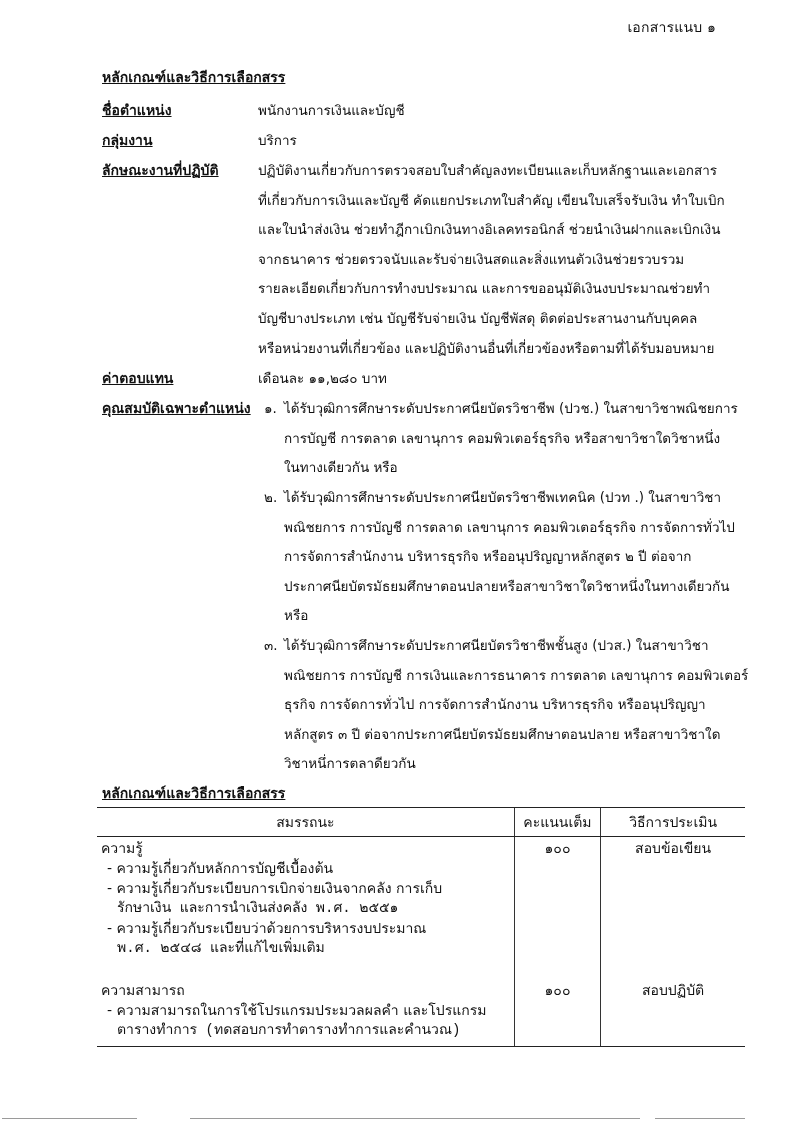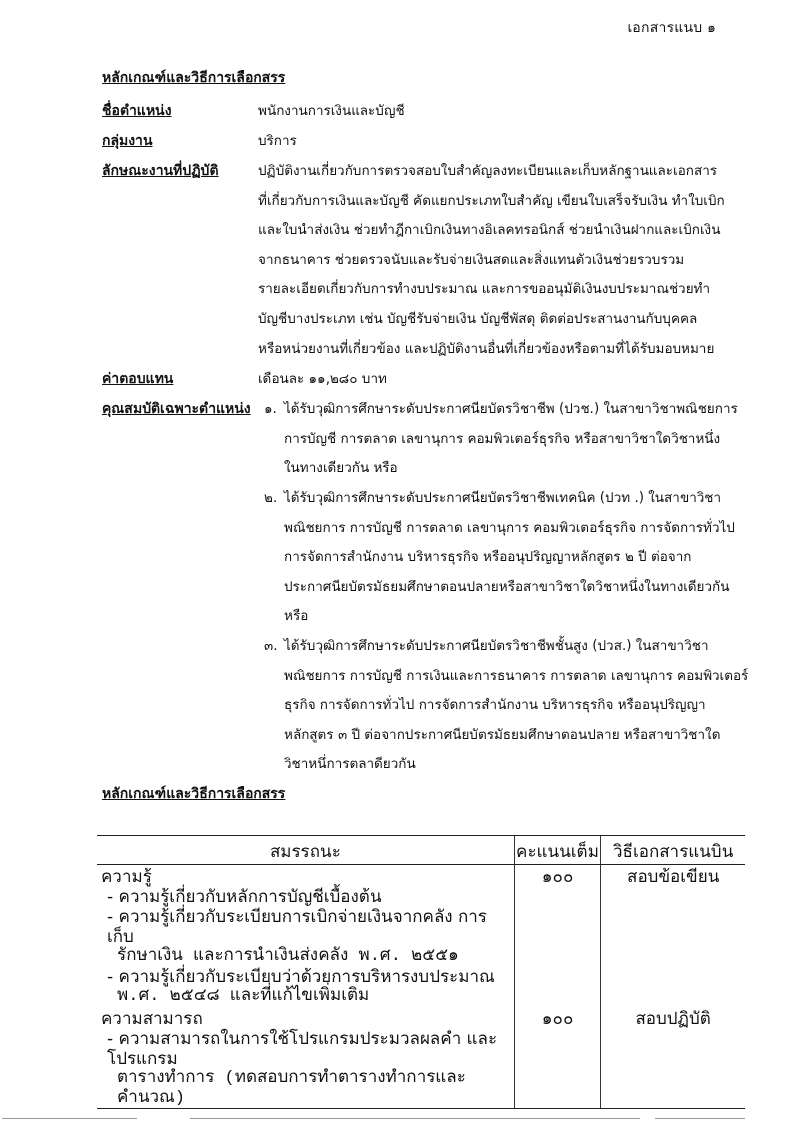--- a/index.html
+++ b/index.html
@@ -78,22 +78,21 @@
       left: 20px;
       top: 0;
     }
     
     .criteria-table {
       position: absolute;
       left: 97px;
       top: 807px;
       width: 648px;
       border-collapse: collapse;
-      font-size: 17px;
-      margin-top: 28px;
+      font-size: 14px;
     }
     .criteria-table th {
       font-weight: normal;
       height: 28px;
       border-top: 1.5px solid #222;
       border-bottom: 1.5px solid #222;
       padding: 0;
       text-align: center;
     }
     .criteria-table td {
@@ -194,21 +193,21 @@
     </div>
   </div>
 
   <div class="section-title" style="top:782px;">หลักเกณฑ์และวิธีการเลือกสรร</div>
 
   <table class="criteria-table">
     <thead>
       <tr>
         <th class="col-comp">สมรรถนะ</th>
         <th class="col-score">คะแนนเต็ม</th>
-        <th class="col-method">วิธีเอกสารแนบิน</th>
+        <th class="col-method">วิธีการประเมิน</th>
       </tr>
     </thead>
     <tbody>
       <tr style="height:142px;">
         <td class="col-comp comp-cell">
           <div class="comp-head">ความรู้</div>
           <div class="comp-bullet">
             <div>- ความรู้เกี่ยวกับหลักการบัญชีเบื้องต้น</div>
           </div>
           <div class="comp-bullet">

